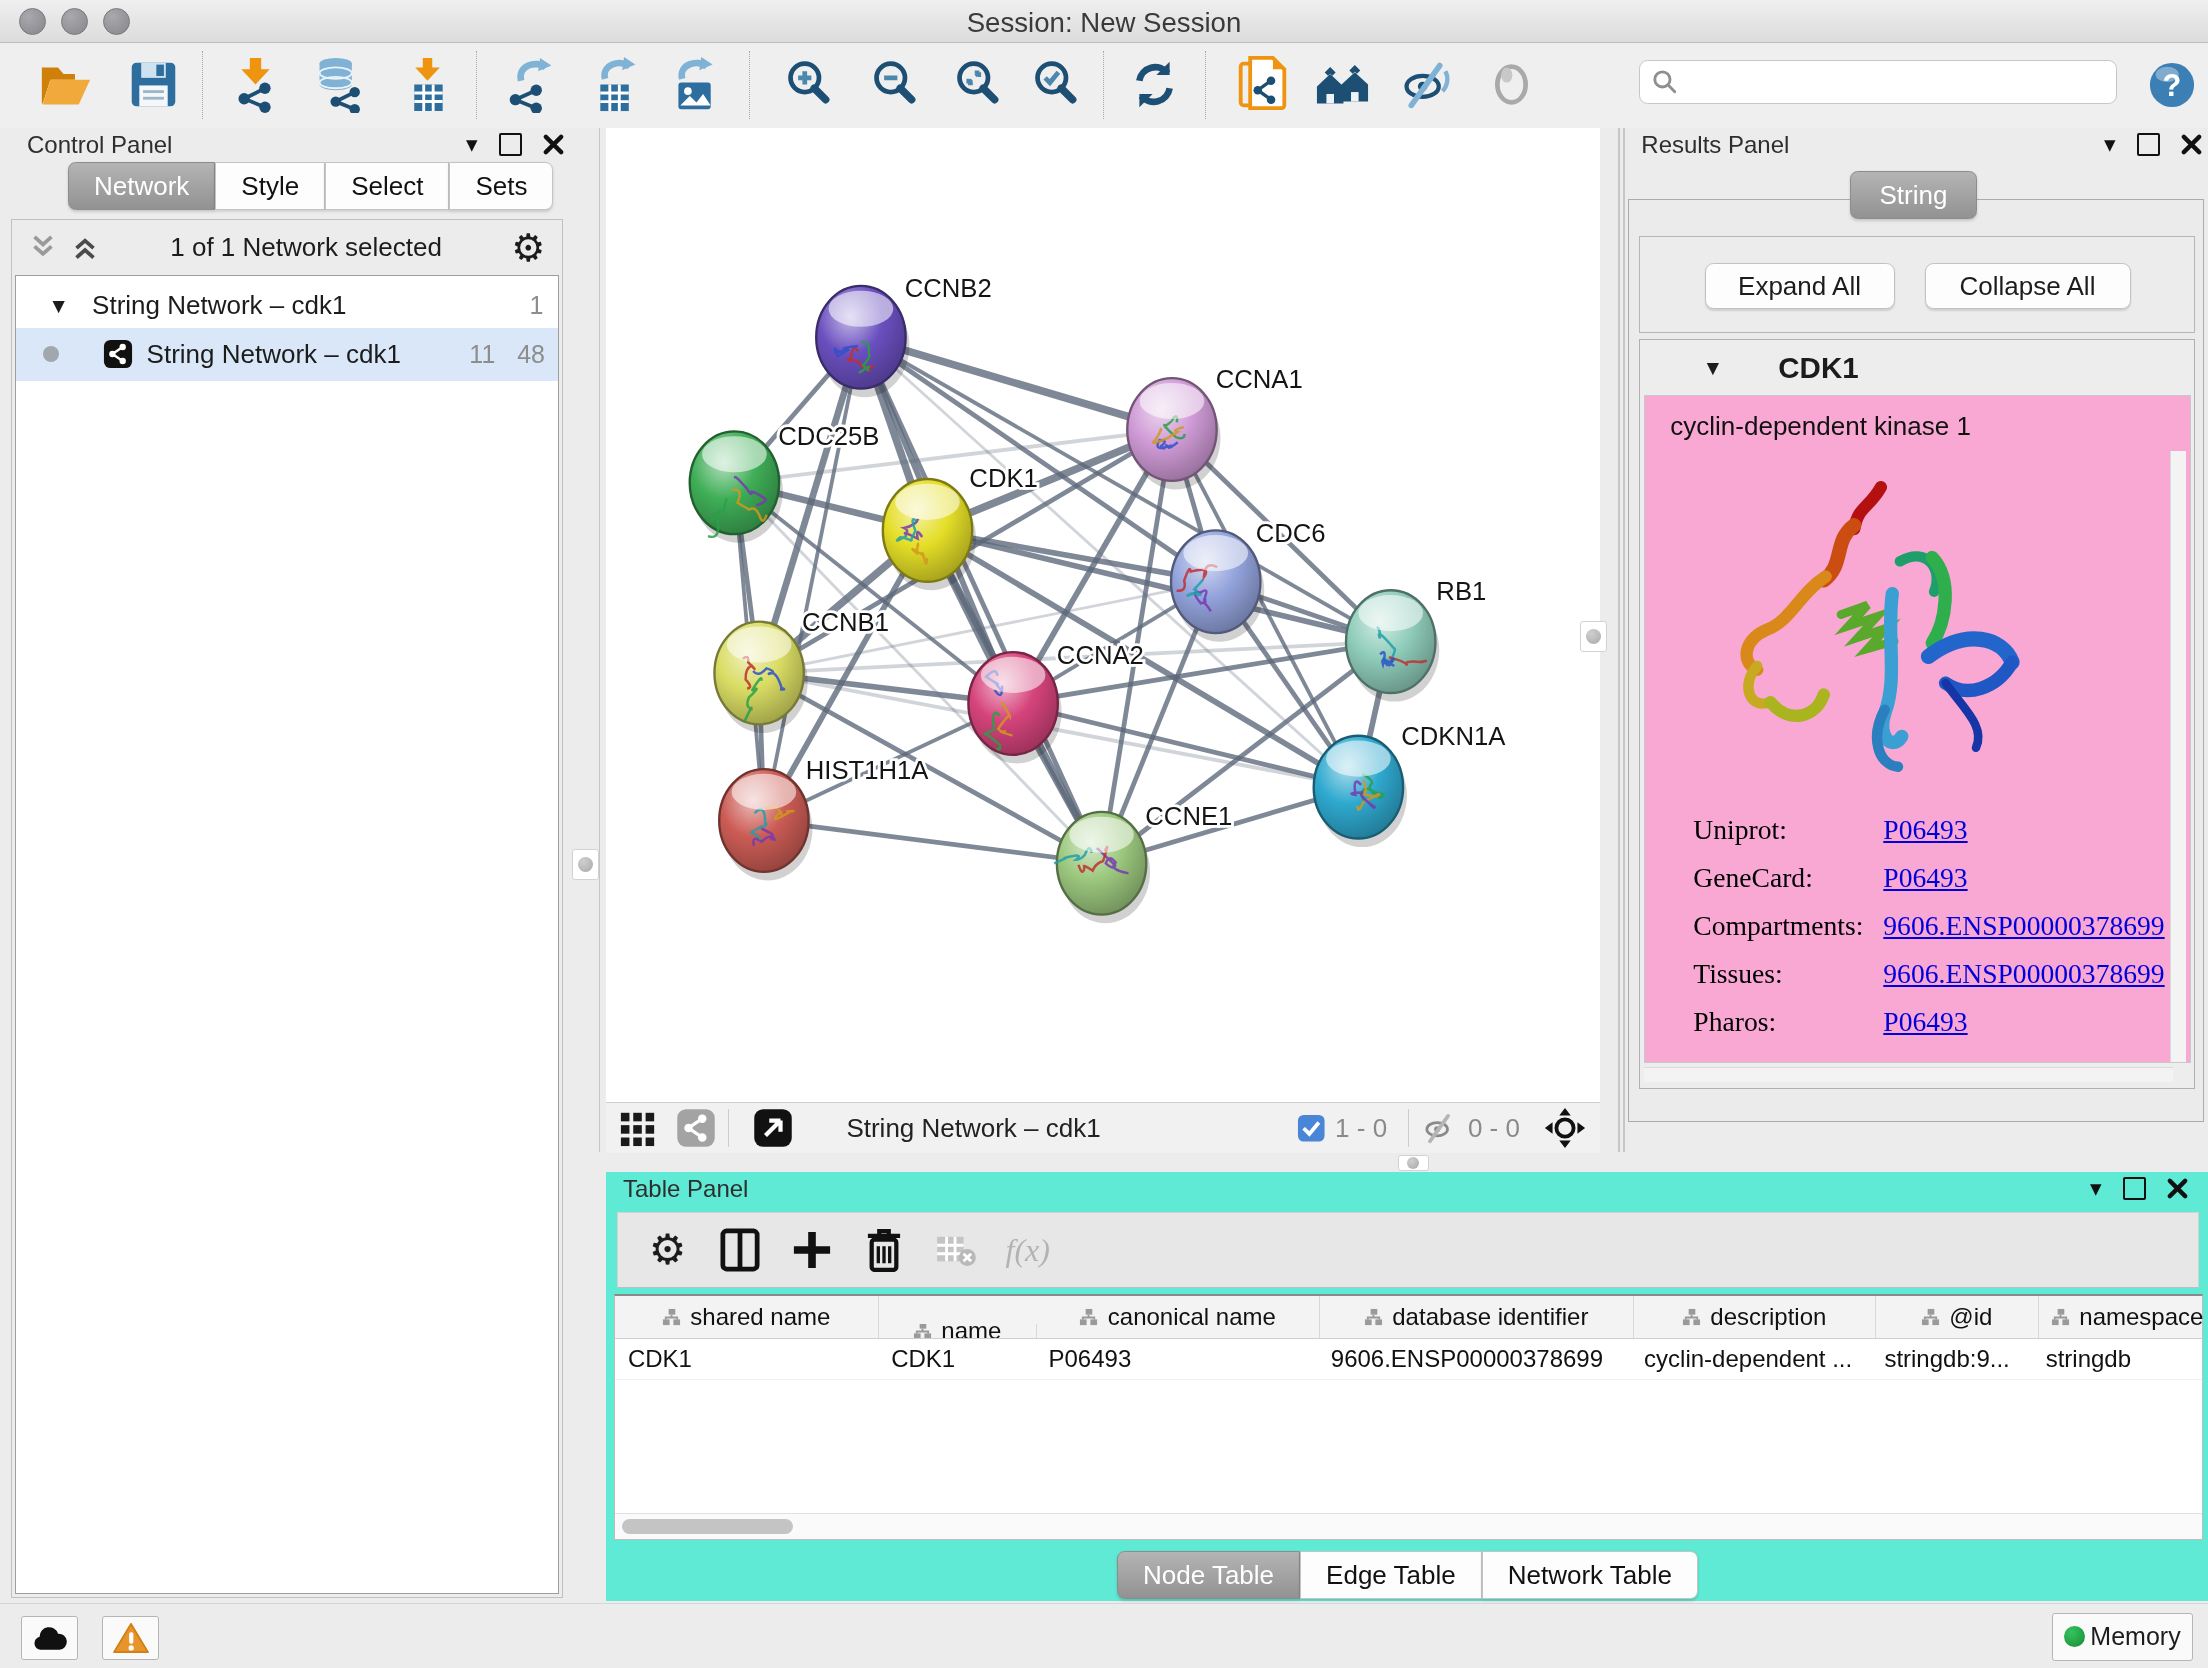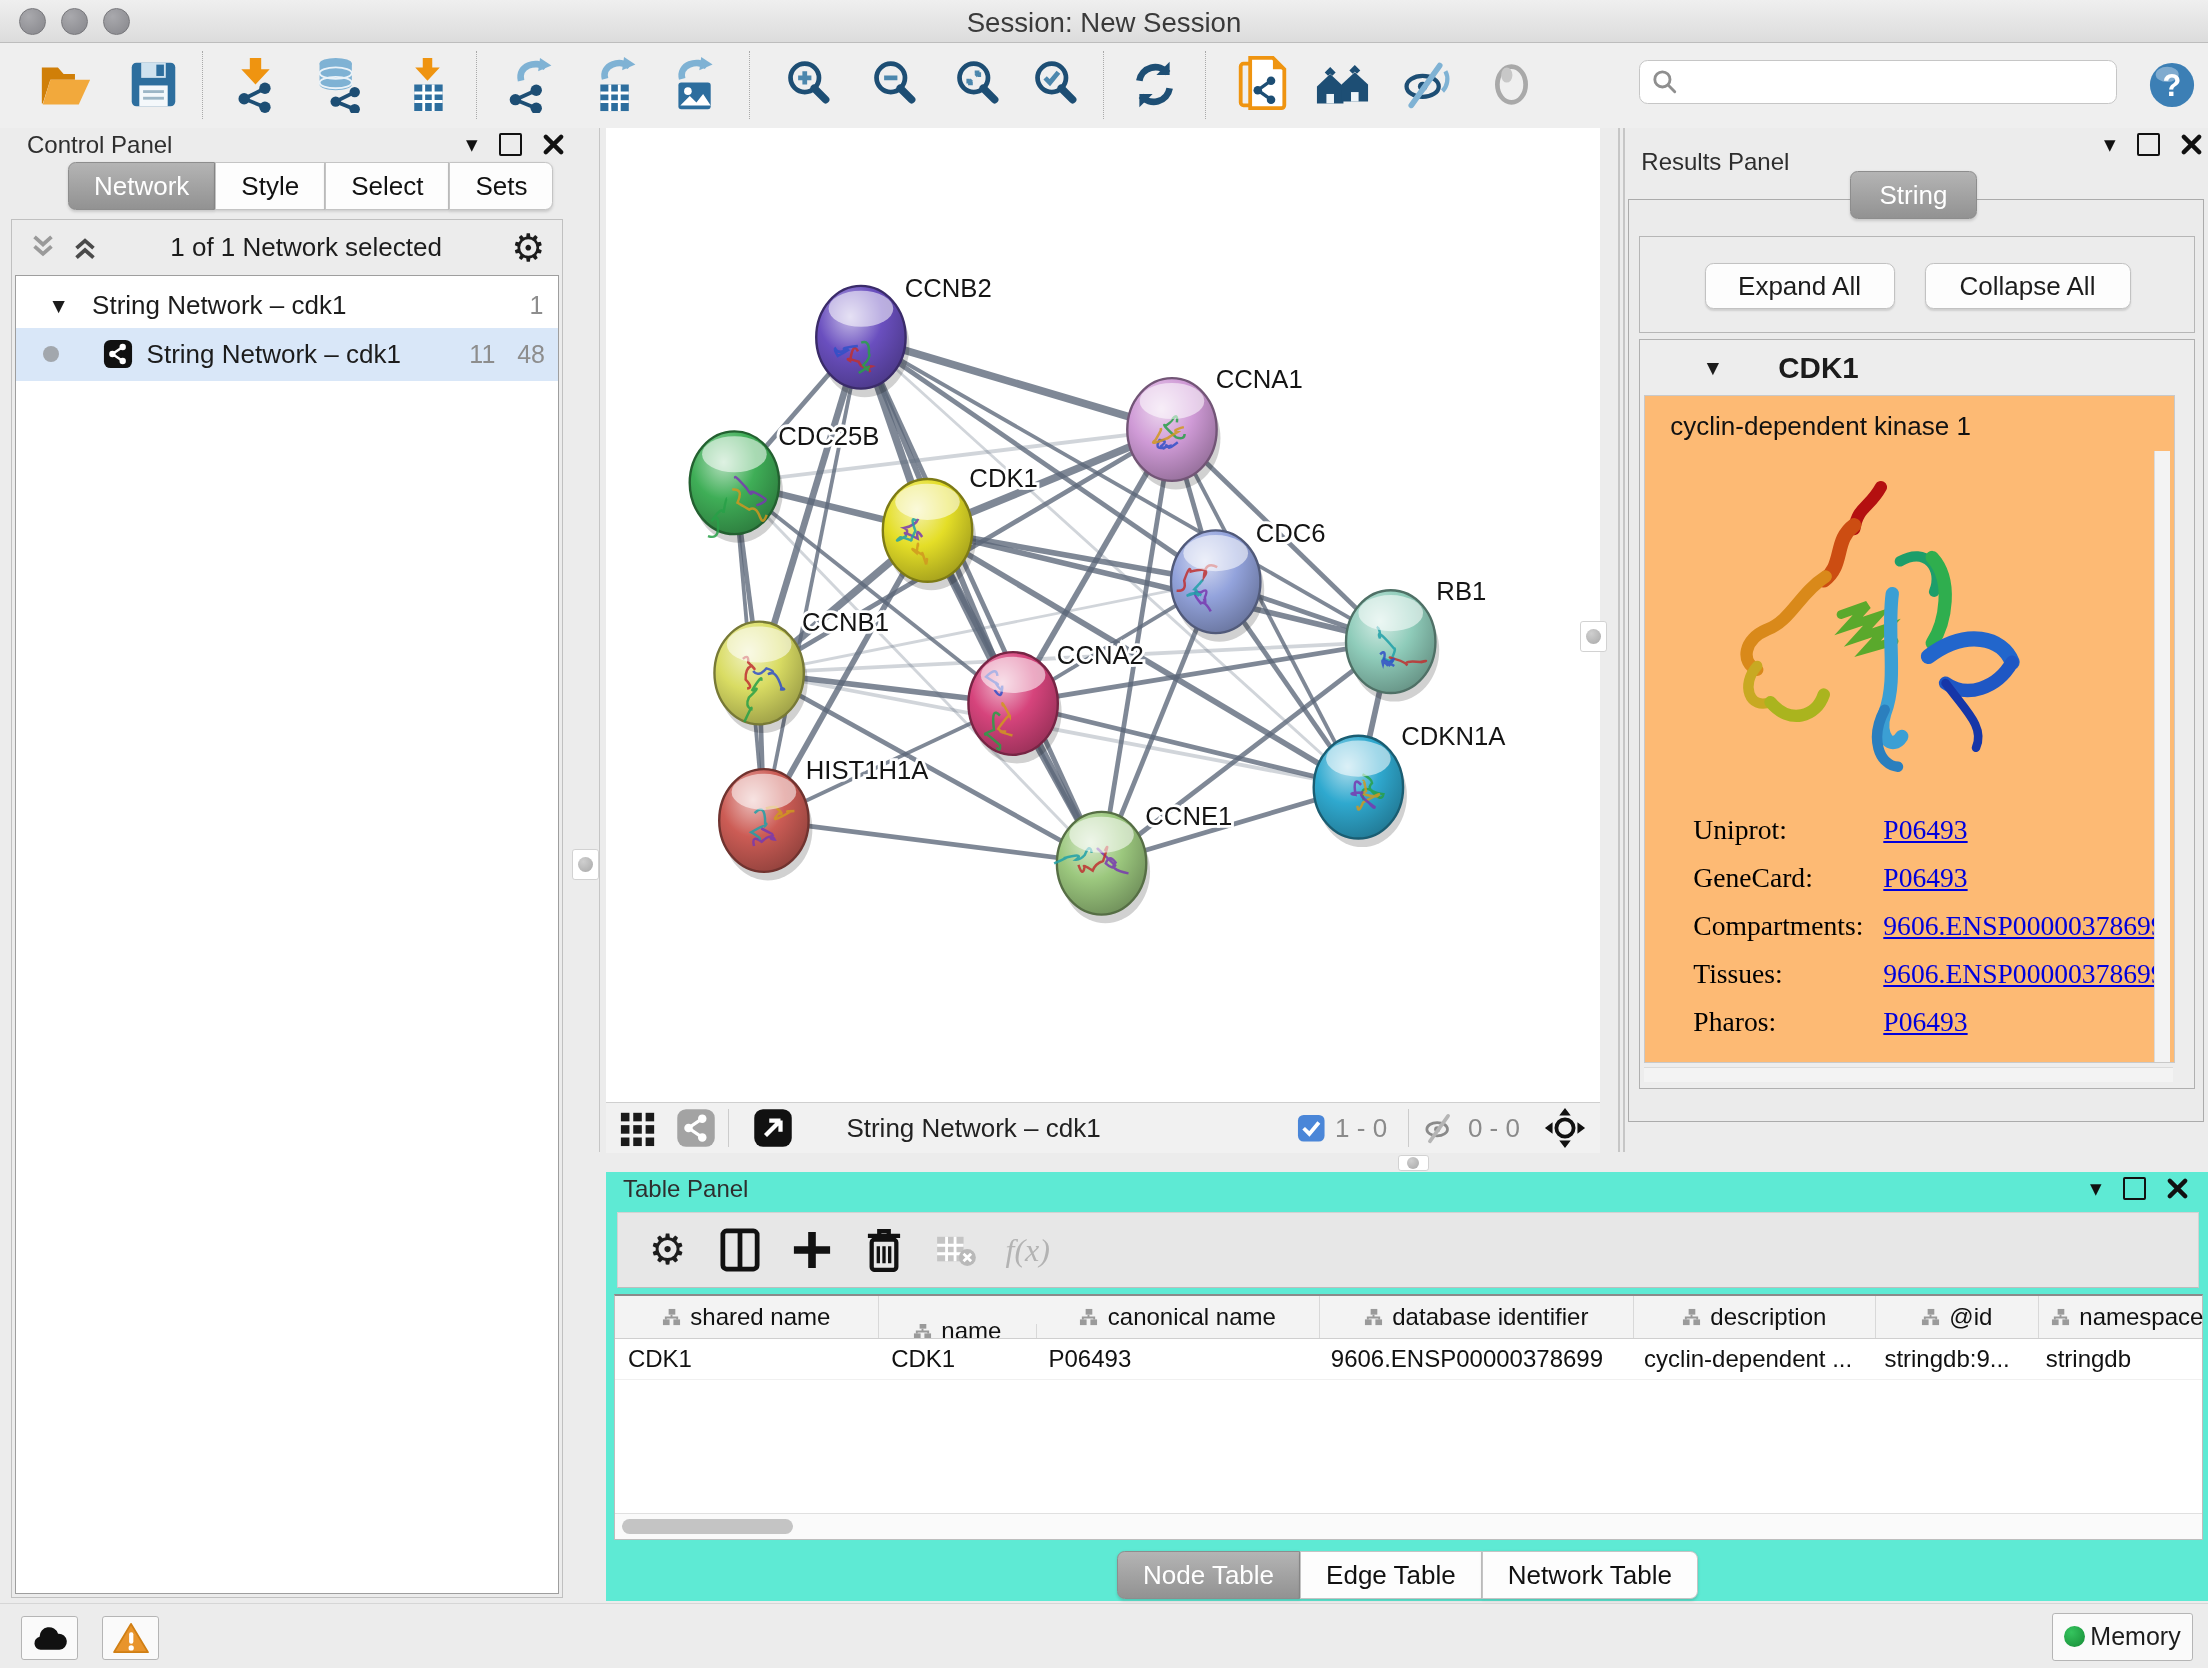--- a/index.html
+++ b/index.html
@@ -55,21 +55,21 @@
   .handle i{width:15px;height:15px;border-radius:50%;background:radial-gradient(circle at 35% 30%,#cfcfcf,#a8a8a8);}
   
   #results{position:absolute;left:1628px;top:128px;width:580px;height:1027px;background:#ececec;}
   #stringtab{position:absolute;left:222px;top:43px;z-index:3;}
   #rbox{position:absolute;left:0px;top:71px;width:574px;height:921px;border:1px solid #ababab;background:#ebebeb;}
   #rbtnbox{position:absolute;left:9.5px;top:36px;width:554px;height:95px;border:1px solid #b6b6b6;background:#ececec;}
   .rbtn{position:absolute;top:26px;height:44px;border:1px solid #c2c2c2;background:#fdfdfd;border-radius:8.6px;
         font-size:26px;display:flex;align-items:center;justify-content:center;box-shadow:0 1.9px 1.9px rgba(0,0,0,.12);cursor:pointer;}
   #genebox{position:absolute;left:9.5px;top:139px;width:554px;height:748px;border:1px solid #b0b0b0;background:#ededed;}
   #genehdr{position:absolute;left:0;top:0;width:100%;height:55px;display:flex;align-items:center;}
-  #genesub{position:absolute;left:4.8px;top:55px;width:529px;height:666px;border:1px solid #c9c9c9;background:#fdba74;overflow:hidden;}
+  #genesub{position:absolute;left:4.8px;top:55px;width:529px;height:666px;border:1px solid #c9c9c9;background:#f9a8d4;overflow:hidden;padding-left:16px;}
   #genedesc{position:absolute;left:25px;top:15px;font-size:26px;color:#111;}
   #protein{position:absolute;left:38px;top:74px;}
   #xlinks{position:absolute;left:27px;top:418px;font-family:"Liberation Serif","DejaVu Serif",serif;font-size:27.6px;color:#000;}
   #xlinks .xtitle{font-weight:bold;font-size:28.5px;margin-bottom:13.3px;}
   .xrow{display:flex;margin-bottom:16px;}
   .xlabel{width:190px;margin-left:21px;}
   .xval{color:#0000dd;text-decoration:underline;cursor:pointer;}
   .sbtrack-v{position:absolute;right:4.8px;top:55px;width:14.3px;height:666px;background:#f3f3f3;border-left:1px solid #dadada;}
   .sbtrack-h{position:absolute;left:4.8px;bottom:5.7px;width:529px;height:14.3px;background:#f3f3f3;border-top:1px solid #dadada;}
   
@@ -595,21 +595,21 @@
       </div>
   </div>
 
   <div style="position:absolute;left:606px;top:1153px;width:994px;height:19px;background:#ececec">
     <div style="position:absolute;left:792px;top:1.9px;width:28.5px;height:14.3px;background:#fff;border:1px solid #d2d2d2;border-radius:2.9px;display:flex;align-items:center;justify-content:center">
         <i style="width:12.4px;height:12.4px;border-radius:50%;background:radial-gradient(circle at 35% 30%,#cfcfcf,#a8a8a8)"></i>
       </div>
   </div>
 
   <div id="results">
-    <div class="phead" style="left:13.3px;top:20px">Results Panel</div>
+    <div class="phead" style="left:13.3px;top:3px">Results Panel</div>
     <div class="pctl" style="left:476px;top:4.8px">
       <span class="tri">▾</span>
       <span class="sq"></span>
       <svg width="21" height="21" viewBox="0 0 22 22">
           <path d="M3 3l16 16M19 3 3 19" stroke="#111" stroke-width="4.5" stroke-linecap="round"></path>
         </svg>
     </div>
     <div id="stringtab">
         <span class="tabbtn active" style="border-radius:7.6px;padding:0 28.5px">String</span>
       </div>

